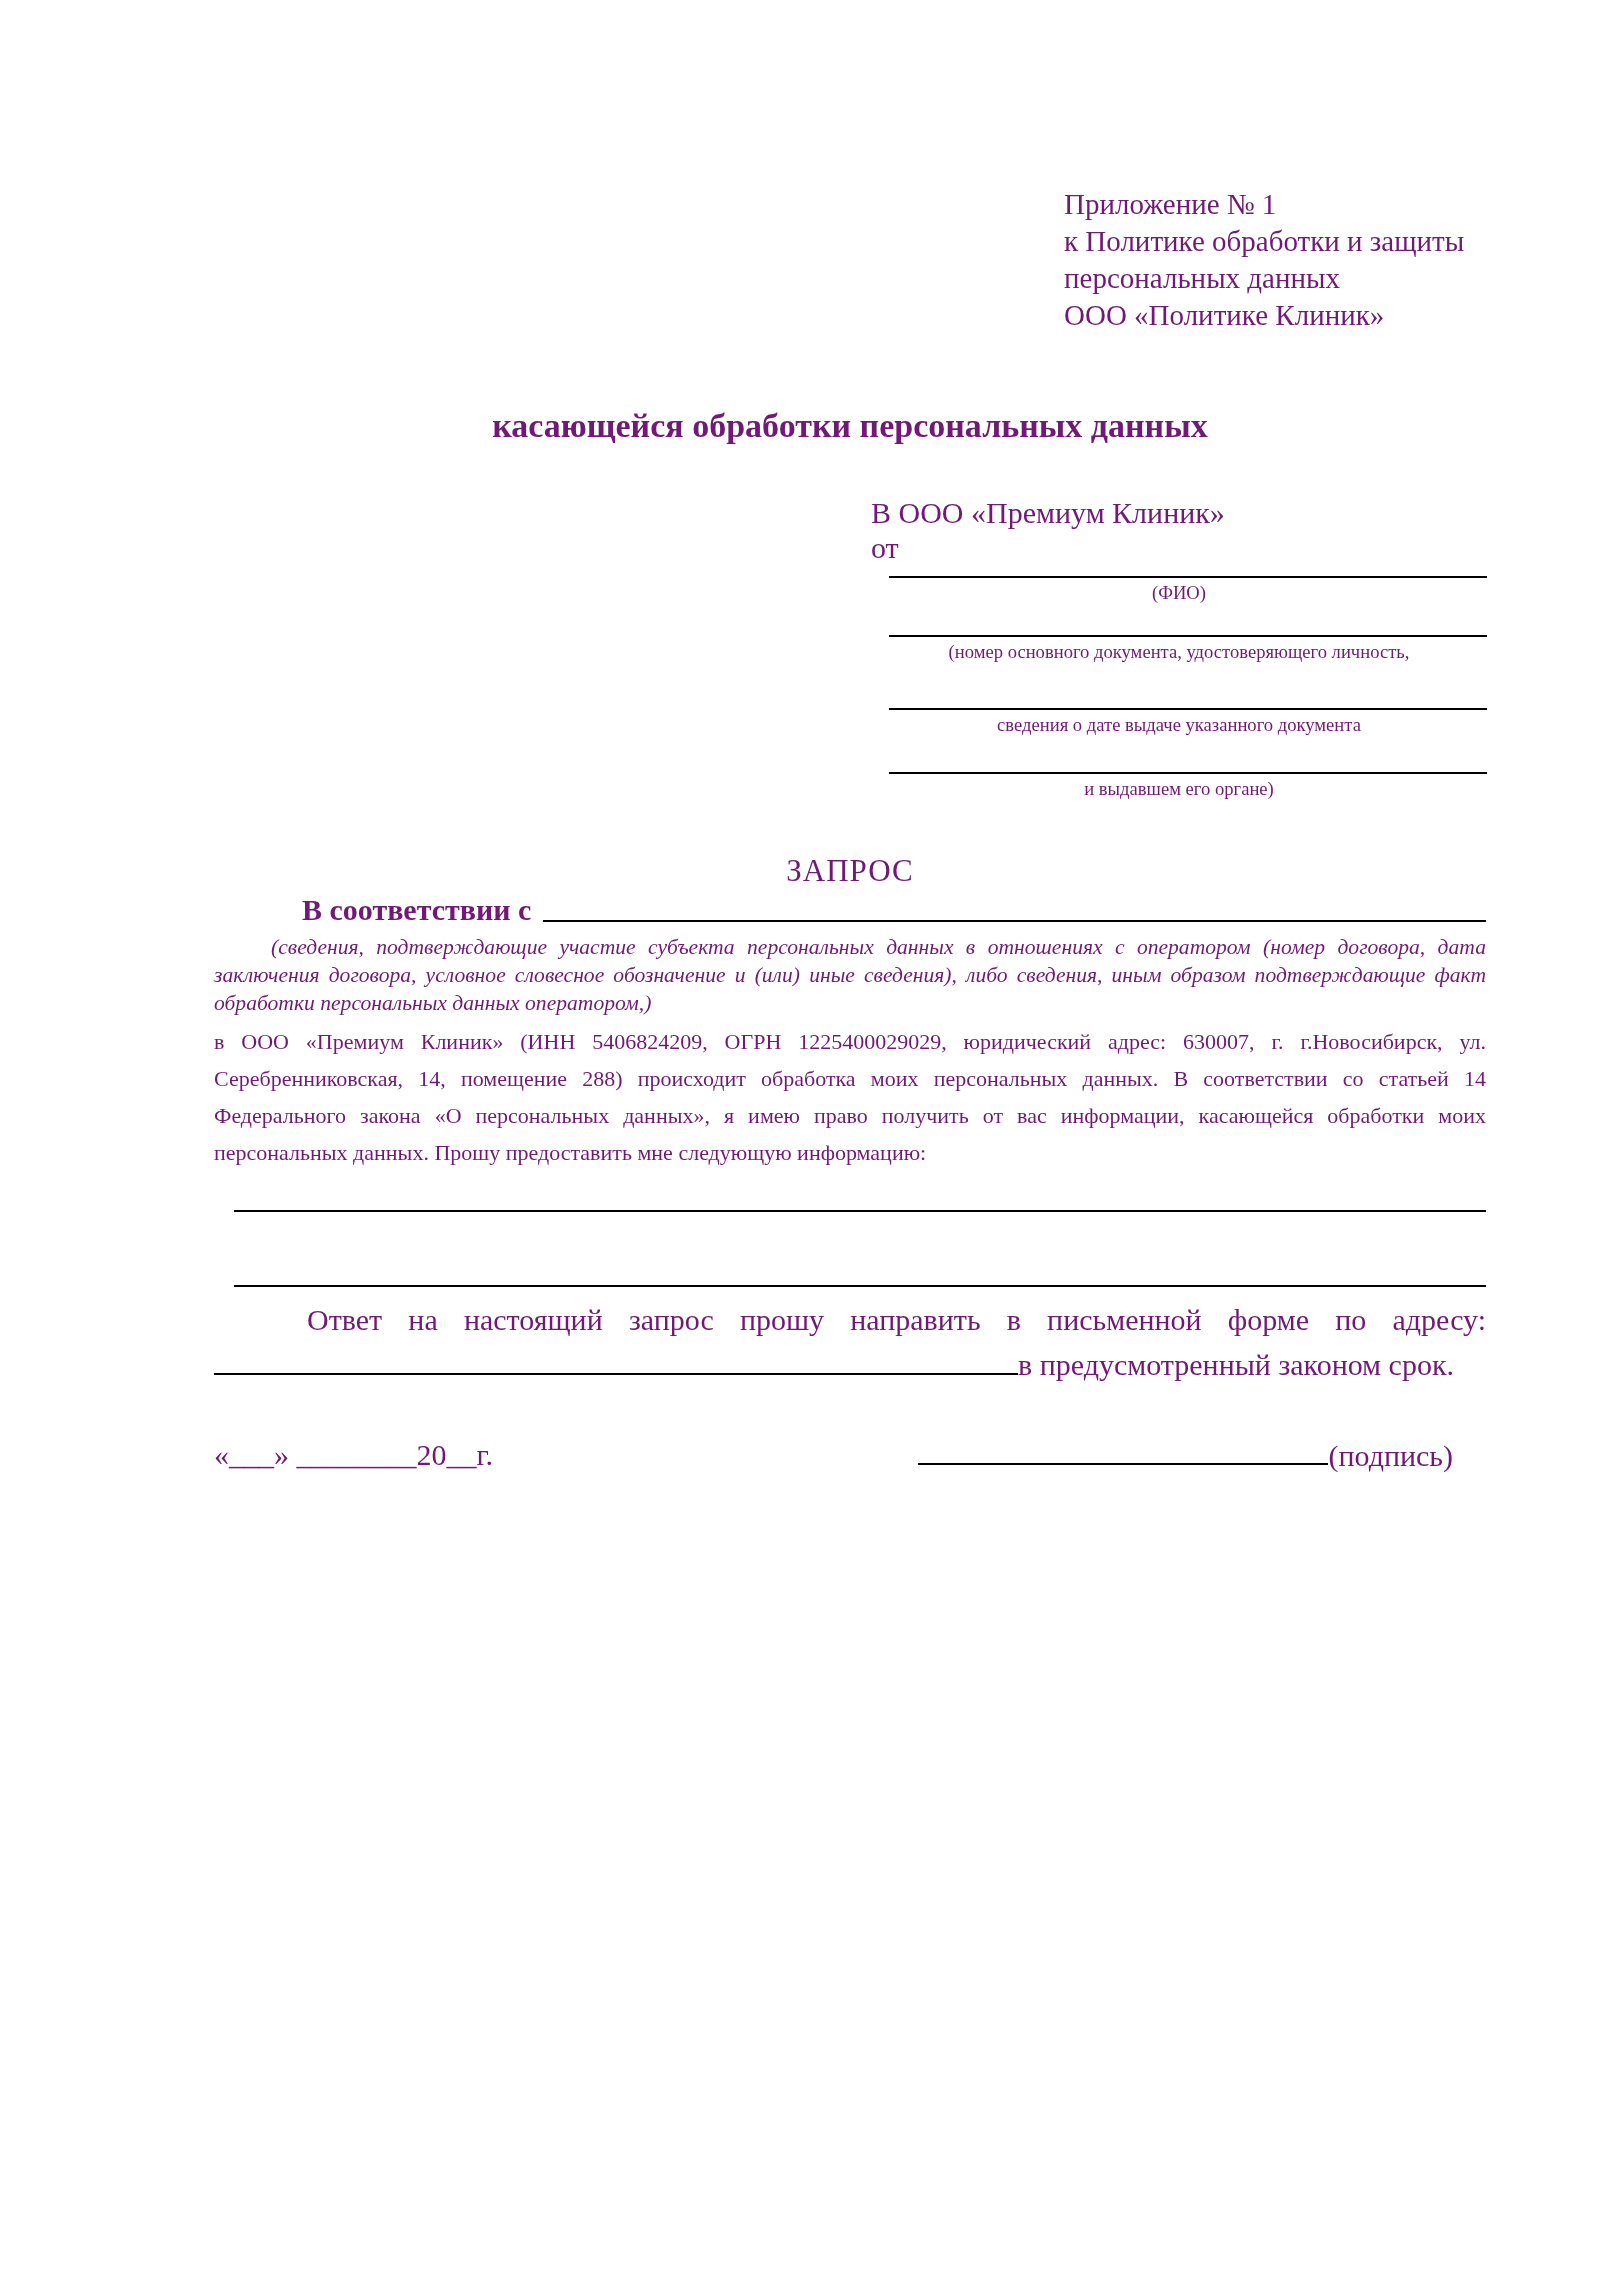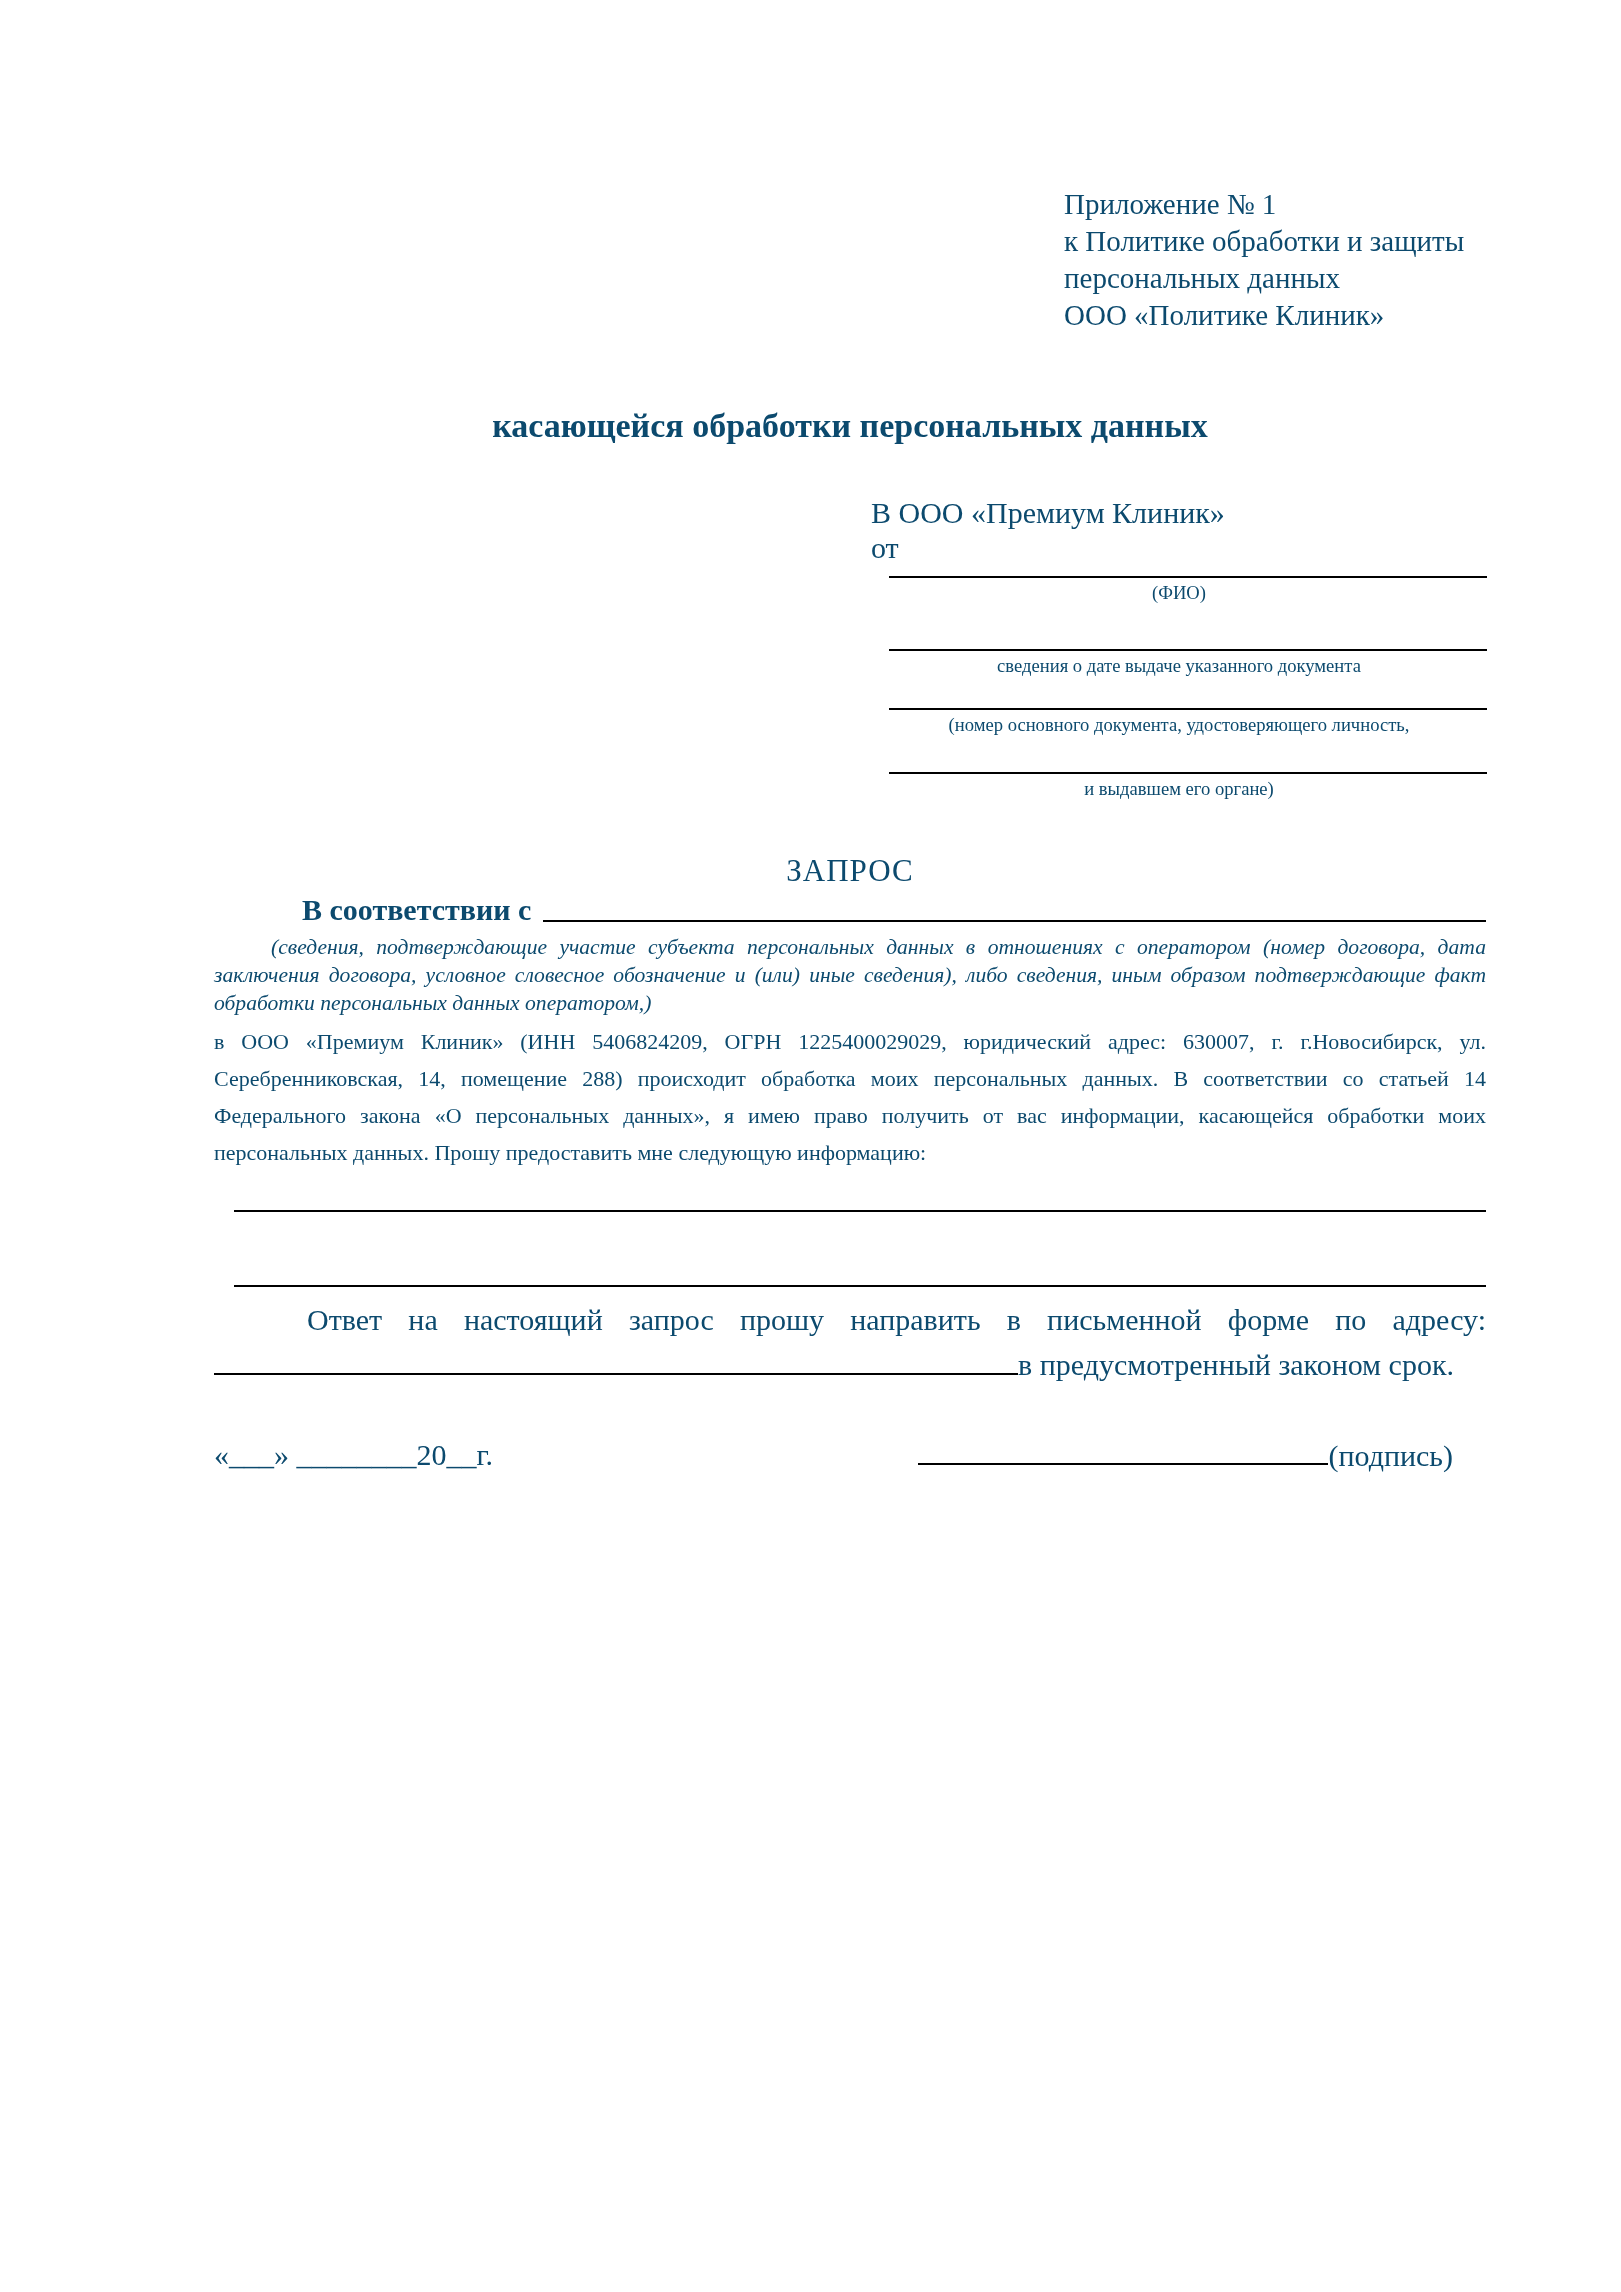--- a/index.html
+++ b/index.html
@@ -1,21 +1,21 @@
 <!DOCTYPE html>
 <html lang="ru"><head>
 <meta charset="utf-8">
 <style>
   html, body { margin: 0; padding: 0; background: #ffffff; }
   .page {
     width: 1621px;
     height: 2293px;
     box-sizing: border-box;
     background: #ffffff;
-    color: #0c4a6e;
+    color: #701a75;
     font-family: "Liberation Serif", "DejaVu Serif", serif;
     padding: 186px 135px 0 214px;
     overflow: hidden;
     position: relative;
   }
 
   
   .appendix { margin-left: 850px; font-size: 29px; line-height: 37px; }
 
   
@@ -72,27 +72,27 @@
   <div class="addressee">
     <div class="to">В ООО «Премиум Клиник»</div>
     <div class="from">от</div>
 
     <div>
       <div class="field-line f1"></div>
       <div class="field-caption">(ФИО)</div>
     </div>
 
     <div>
-      <div class="field-line f3"></div>
-      <div class="field-caption">сведения о дате выдаче указанного документа</div>
+      <div class="field-line f2"></div>
+      <div class="field-caption">(номер основного документа, удостоверяющего личность,</div>
     </div>
 
     <div>
-      <div class="field-line f2"></div>
-      <div class="field-caption">(номер основного документа, удостоверяющего личность,</div>
+      <div class="field-line f3"></div>
+      <div class="field-caption">сведения о дате выдаче указанного документа</div>
     </div>
 
     <div>
       <div class="field-line f4"></div>
       <div class="field-caption">и выдавшем его органе)</div>
     </div>
   </div>
 
   <div class="zapros">ЗАПРОС</div>
 

